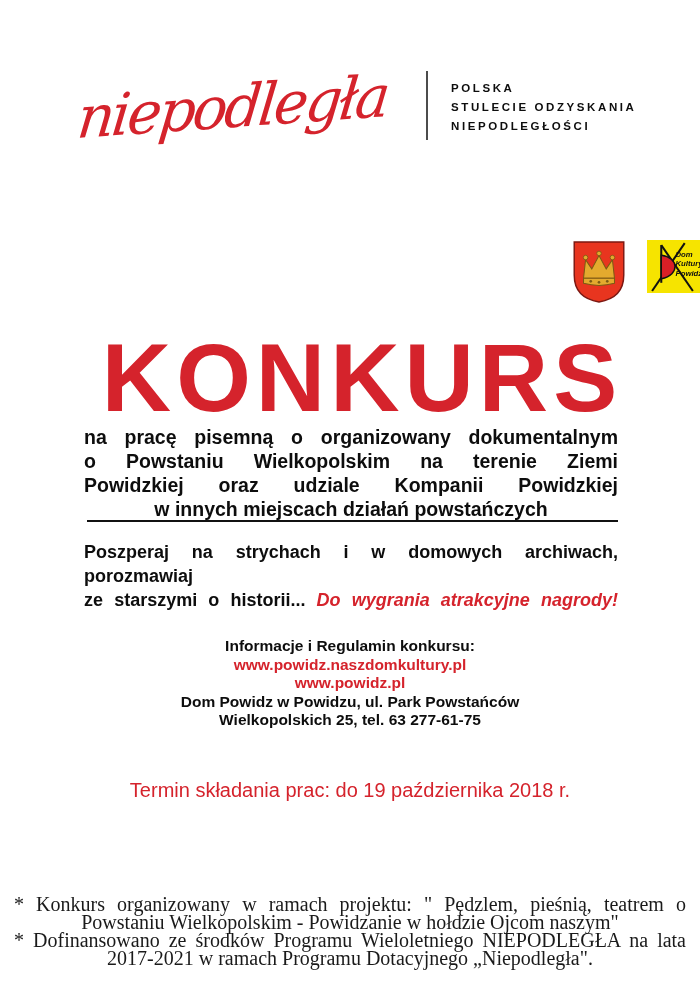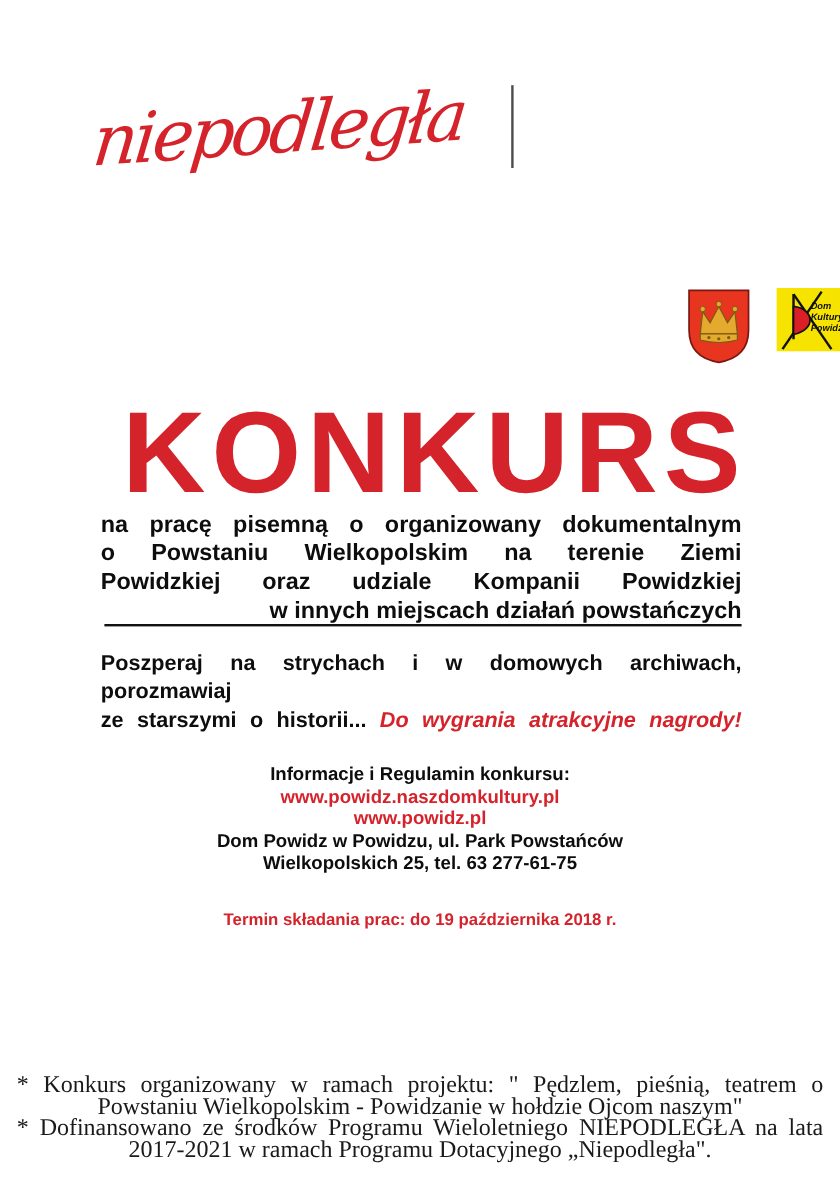--- a/index.html
+++ b/index.html
@@ -40,21 +40,21 @@
   .title {
     position:absolute; top:330px; left:12px; width:100%;
     text-align:center; font-size:96px; line-height:1; font-weight:bold;
     letter-spacing:5px; color:var(--accent-red,#d5232c); white-space:nowrap;
   }
   .subtitle {
     position:absolute; left:84px; top:425px; width:534px;
     font-size:19.5px; font-weight:bold; line-height:24px; color:#0d0d0d;
   }
   .subtitle .just { text-align:justify; text-align-last:justify; }
-  .subtitle .center { text-align:right; }
+  .subtitle .center { text-align:center; }
 
   .rule {
     position:absolute; left:87px; top:520px; width:531px; height:2px;
     background:#111;
   }
 
   .teaser {
     position:absolute; left:84px; top:540px; width:534px;
     font-size:18px; font-weight:bold; line-height:24px; color:#0d0d0d;
   }
@@ -62,22 +62,22 @@
   .teaser .red { color:var(--accent-red,#d5232c);font-style:italic; }
 
   
   .info {
     position:absolute; top:637px; left:0; width:100%;
     text-align:center; font-weight:bold; font-size:15.5px; line-height:18.5px;
     color:#0d0d0d;
   }
   .info .red { color:var(--accent-red,#d5232c); }
   .deadline {
-    position:absolute; top:758px; left:0; width:100%;
-    text-align:center; font-weight:bold; font-size:14px;
+    position:absolute; top:779px; left:0; width:100%;
+    text-align:center; font-weight:normal; font-size:20px;
     color:var(--accent-red,#d5232c);
   }
 
   
   .footer {
     position:absolute; left:14px; top:896px; width:672px;
     font-family:"Liberation Serif", serif; font-size:20px; line-height:17.5px;
     color:#1a1a1a;
   }
   .footer p { text-align:justify; text-align-last:center; margin-bottom:1px; }
@@ -86,20 +86,25 @@
   .dk-text { font-family:"Liberation Sans", sans-serif; font-weight:bold;
              font-style:italic; font-size:7.6px; fill:#111; }
 </style>
 </head>
 <body>
 
 <div class="page">
 
   <div class="brand-script">niepodległa</div>
   <div class="brand-divider"></div>
+  <div class="brand-text">
+    <div>POLSKA</div>
+    <div>STULECIE ODZYSKANIA</div>
+    <div>NIEPODLEGŁOŚCI</div>
+  </div>
 
   <div class="emblems">
     <svg width="56" height="64" viewBox="0 0 54 62">
       <path d="M3,2 L51,2 L51,34 C51,51 40,58 27,60 C14,58 3,51 3,34 Z" style="fill:var(--shield-red,#e8351f); stroke:var(--shield-outline,#7c1812); stroke-width:1.4;"></path>
       <path d="M12,37 L14,19 L20,28 L27,15 L34,28 L40,19 L42,37 Z" style="fill:var(--crown-gold,#e3aa2e); stroke:var(--crown-outline,#7c5a14); stroke-width:1;"></path>
       <circle cx="14" cy="17" r="2.2" style="fill:var(--crown-gold,#e3aa2e); stroke:var(--crown-outline,#7c5a14); stroke-width:0.8;"></circle>
       <circle cx="27" cy="13" r="2.2" style="fill:var(--crown-gold,#e3aa2e); stroke:var(--crown-outline,#7c5a14); stroke-width:0.8;"></circle>
       <circle cx="40" cy="17" r="2.2" style="fill:var(--crown-gold,#e3aa2e); stroke:var(--crown-outline,#7c5a14); stroke-width:0.8;"></circle>
       <path d="M12,37 L42,37 L42,42 Q27,46 12,42 Z" style="fill:var(--crown-gold,#e3aa2e); stroke:var(--crown-outline,#7c5a14); stroke-width:1;"></path>
       <circle cx="19" cy="40" r="1.3" style="fill:var(--crown-outline,#7c5a14);"></circle>

